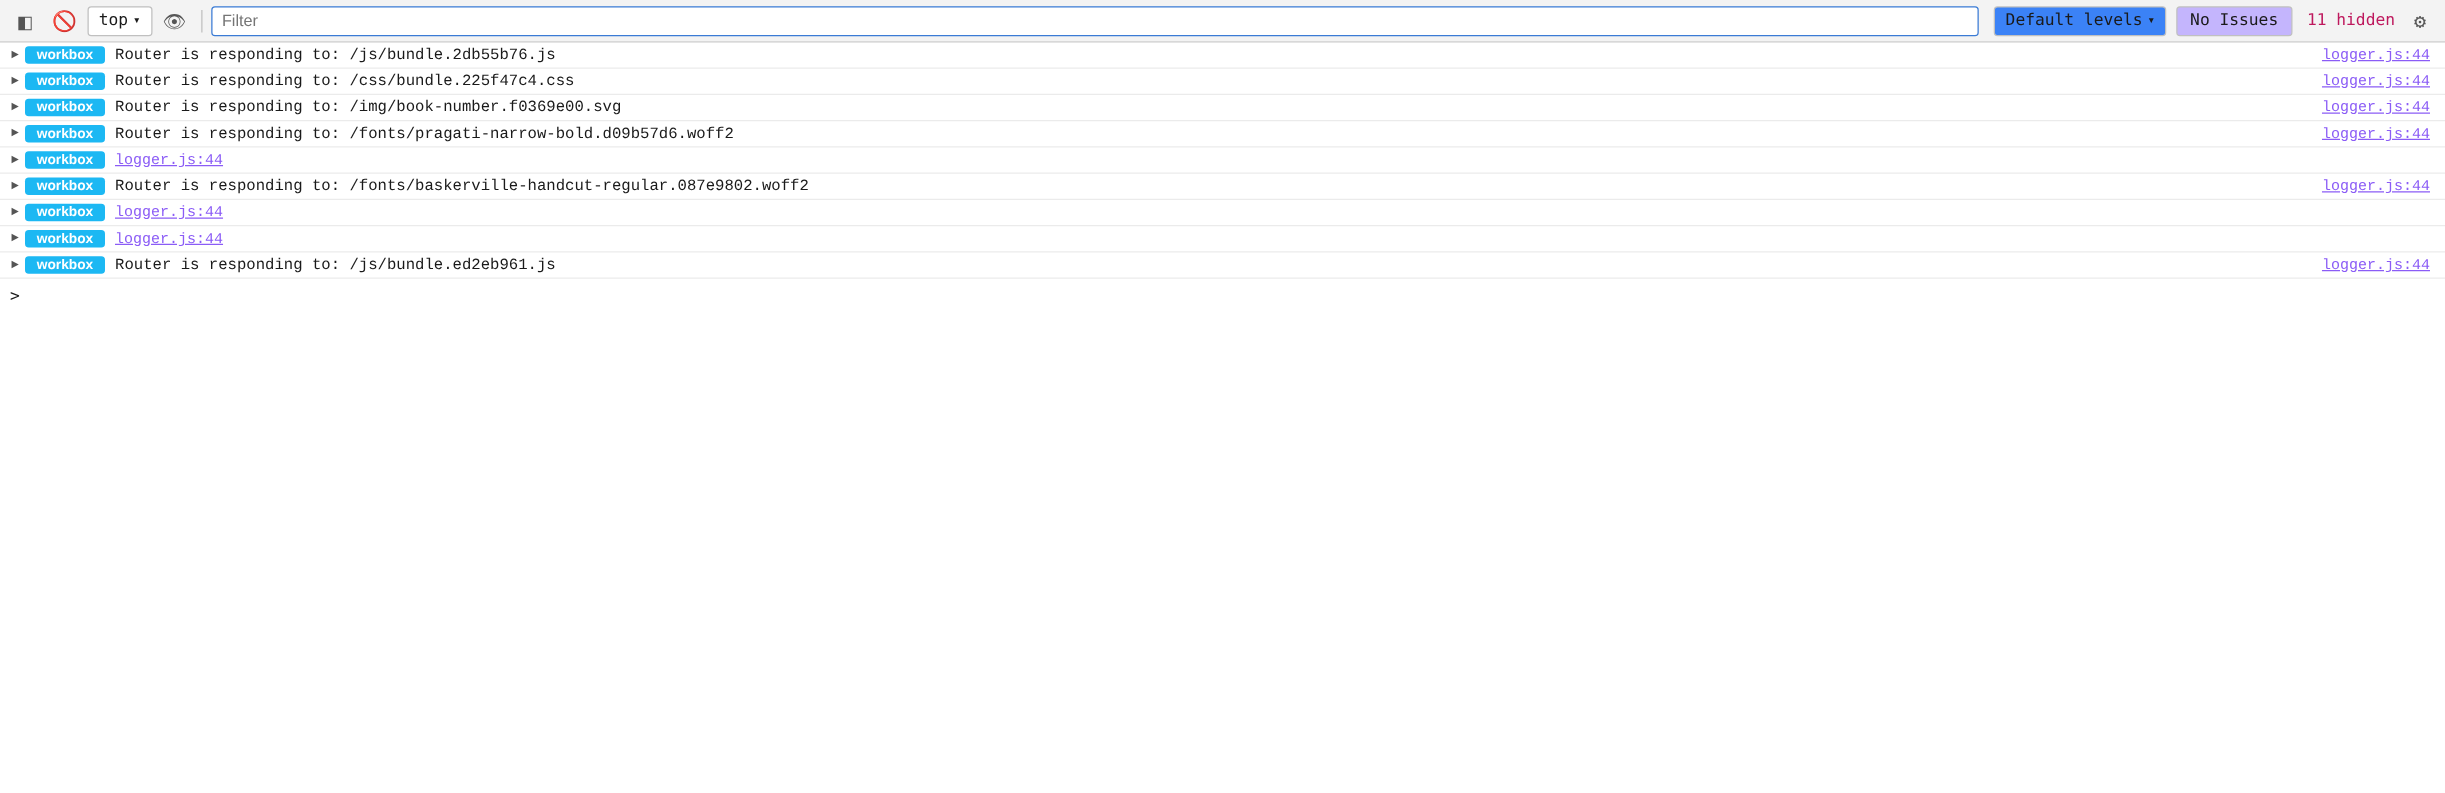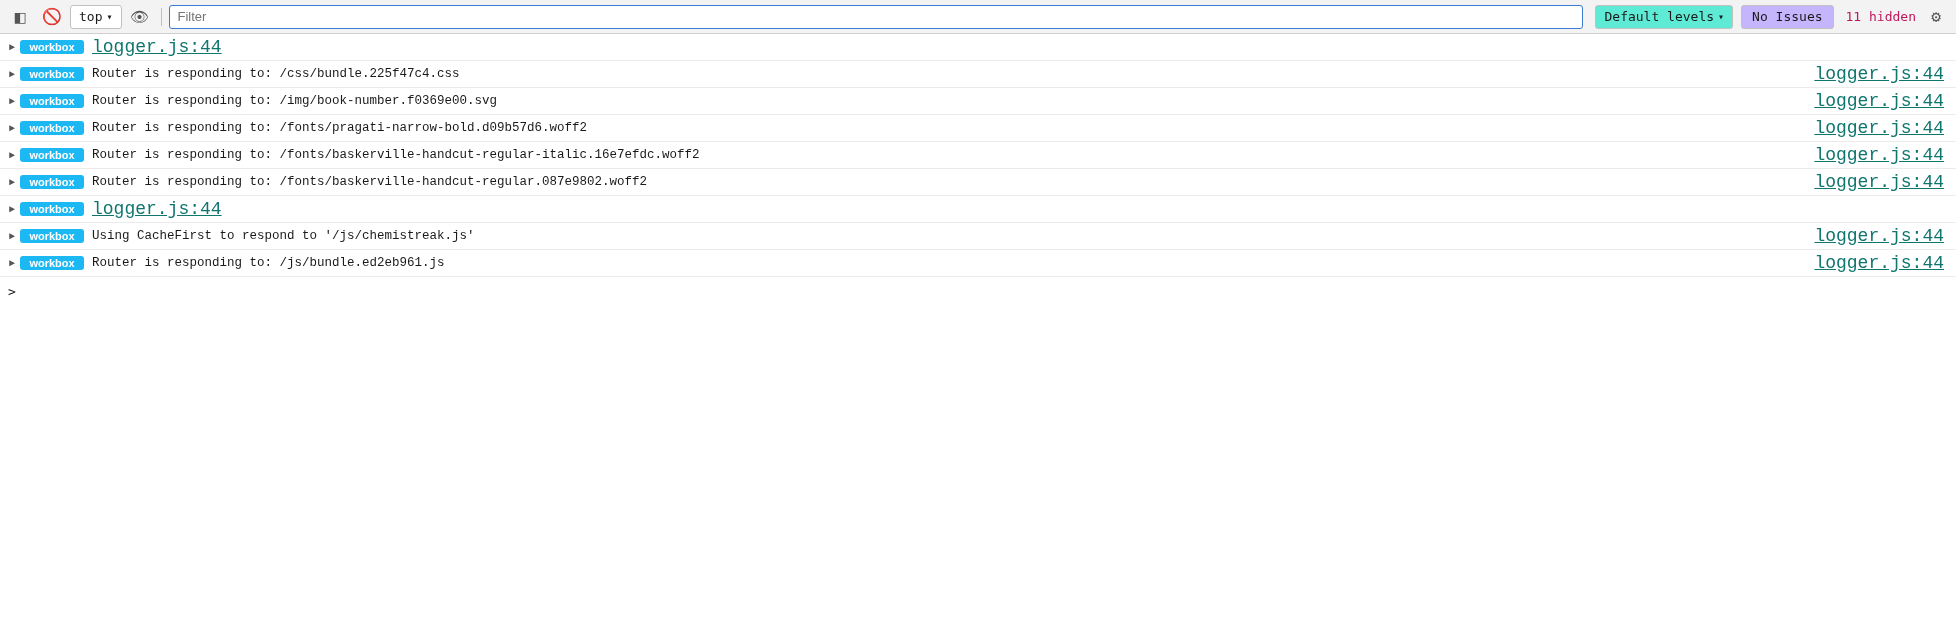--- a/index.html
+++ b/index.html
@@ -91,21 +91,21 @@
       align-items: center;
     }
 
     .levels-btn {
       display: flex;
       align-items: center;
       height: 24px;
       padding: 0 8px;
       border: 1px solid #c0c0c0;
       border-radius: 3px;
-      background: #5eead4;
+      background: #3b82f6;
       cursor: pointer;
       gap: 4px;
       font-size: 13px;
       color: #1a1a1a;
       margin-left: 8px;
     }
 
     .no-issues-btn {
       display: flex;
       align-items: center;
@@ -182,24 +182,24 @@
     }
 
     .log-message {
       flex: 1;
       color: #1a1a1a;
       white-space: pre;
       font-size: 12.5px;
     }
 
     .log-source {
-      color: #0f766e;
+      color: #8b5cf6;
       text-decoration: underline;
       margin-right: 12px;
-      font-size: 18px;
+      font-size: 12px;
       cursor: pointer;
       white-space: nowrap;
     }
 
     
     .bottom-prompt {
       display: flex;
       align-items: center;
       height: 28px;
       padding: 0 8px;
@@ -252,20 +252,21 @@
 
   <div class="settings-btn">
     <span>⚙</span>
   </div>
 </div>
 
 <div class="log-list" id="log-list">
     <div class="log-entry">
     <span class="expand-arrow">►</span>
     <span class="workbox-badge">workbox</span>
+    <span class="log-message">Router is responding to: /js/bundle.2db55b76.js</span>
     <span class="log-source">logger.js:44</span>
   </div>
     <div class="log-entry">
     <span class="expand-arrow">►</span>
     <span class="workbox-badge">workbox</span>
     <span class="log-message">Router is responding to: /css/bundle.225f47c4.css</span>
     <span class="log-source">logger.js:44</span>
   </div>
     <div class="log-entry">
     <span class="expand-arrow">►</span>
@@ -275,38 +276,36 @@
   </div>
     <div class="log-entry">
     <span class="expand-arrow">►</span>
     <span class="workbox-badge">workbox</span>
     <span class="log-message">Router is responding to: /fonts/pragati-narrow-bold.d09b57d6.woff2</span>
     <span class="log-source">logger.js:44</span>
   </div>
     <div class="log-entry">
     <span class="expand-arrow">►</span>
     <span class="workbox-badge">workbox</span>
-    <span class="log-message">Router is responding to: /fonts/baskerville-handcut-regular-italic.16e7efdc.woff2</span>
     <span class="log-source">logger.js:44</span>
   </div>
     <div class="log-entry">
     <span class="expand-arrow">►</span>
     <span class="workbox-badge">workbox</span>
     <span class="log-message">Router is responding to: /fonts/baskerville-handcut-regular.087e9802.woff2</span>
     <span class="log-source">logger.js:44</span>
   </div>
     <div class="log-entry">
     <span class="expand-arrow">►</span>
     <span class="workbox-badge">workbox</span>
     <span class="log-source">logger.js:44</span>
   </div>
     <div class="log-entry">
     <span class="expand-arrow">►</span>
     <span class="workbox-badge">workbox</span>
-    <span class="log-message">Using CacheFirst to respond to '/js/chemistreak.js'</span>
     <span class="log-source">logger.js:44</span>
   </div>
     <div class="log-entry">
     <span class="expand-arrow">►</span>
     <span class="workbox-badge">workbox</span>
     <span class="log-message">Router is responding to: /js/bundle.ed2eb961.js</span>
     <span class="log-source">logger.js:44</span>
   </div>
   </div>
 

